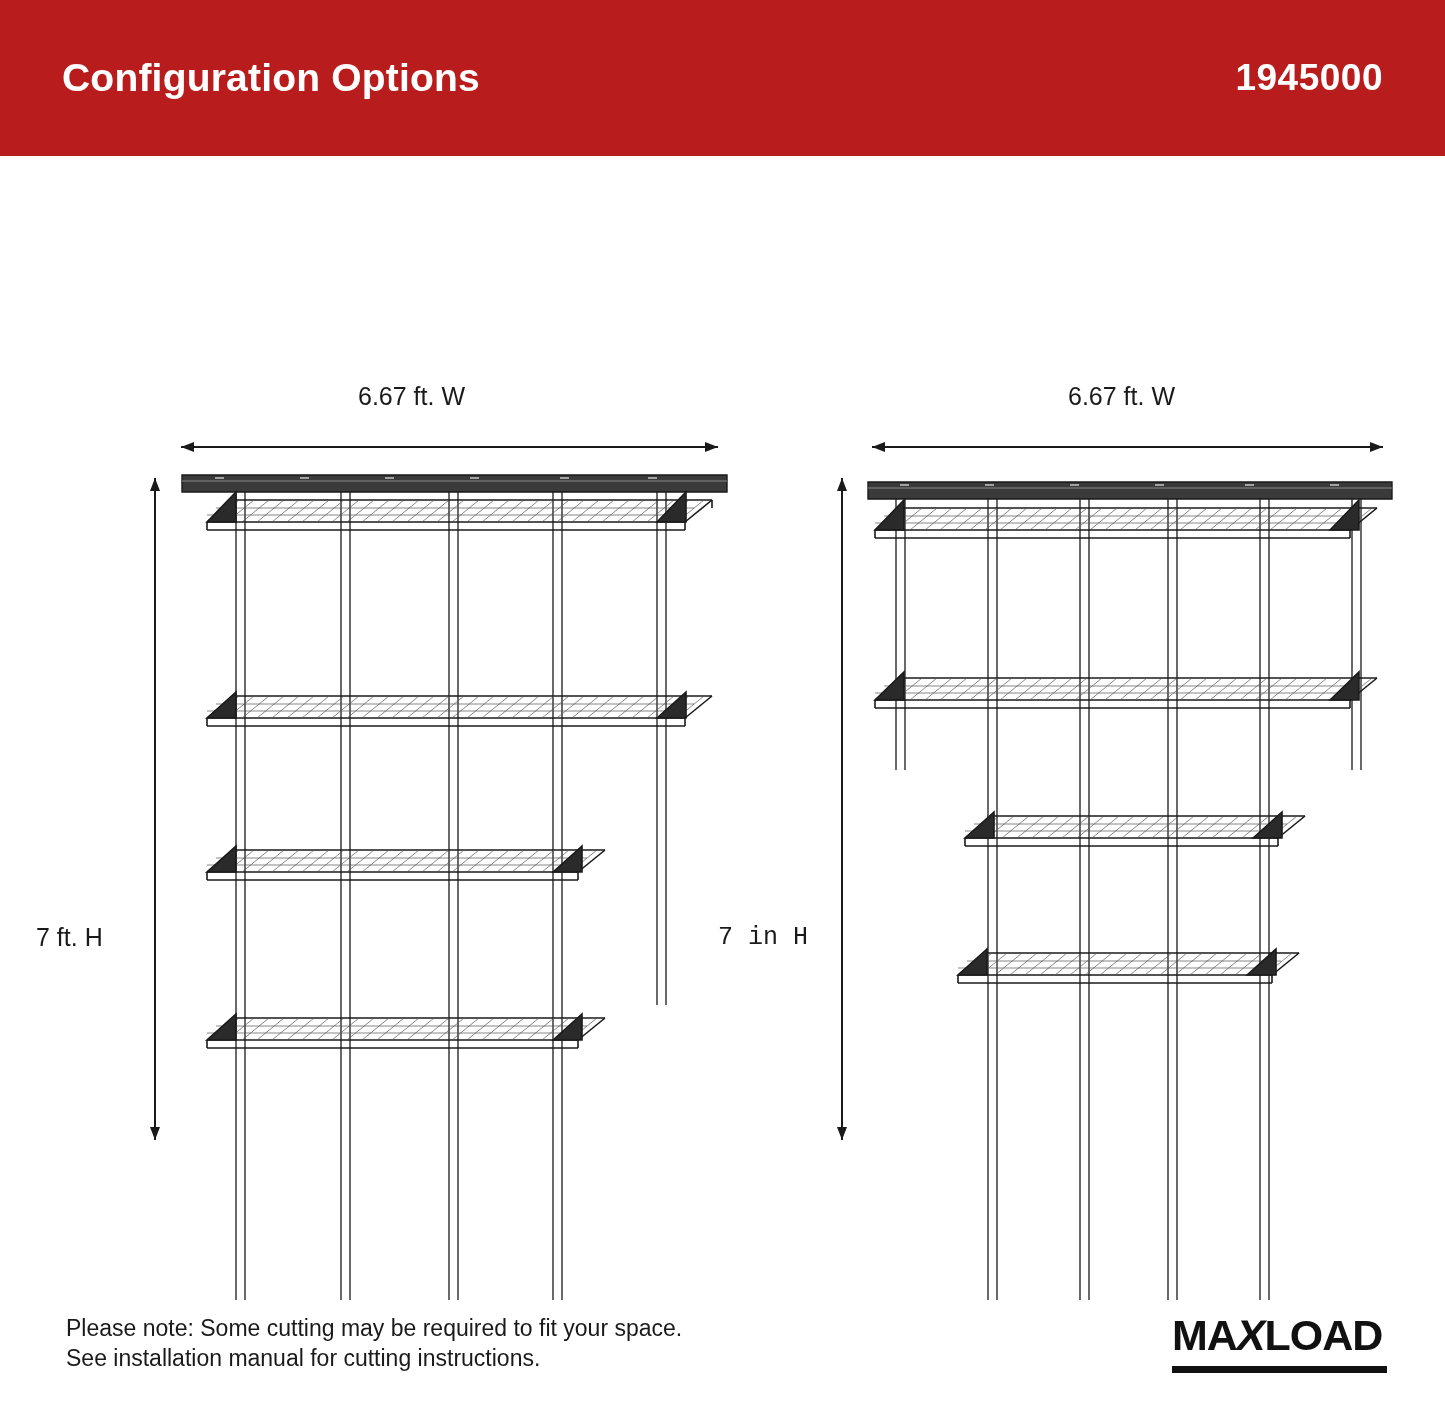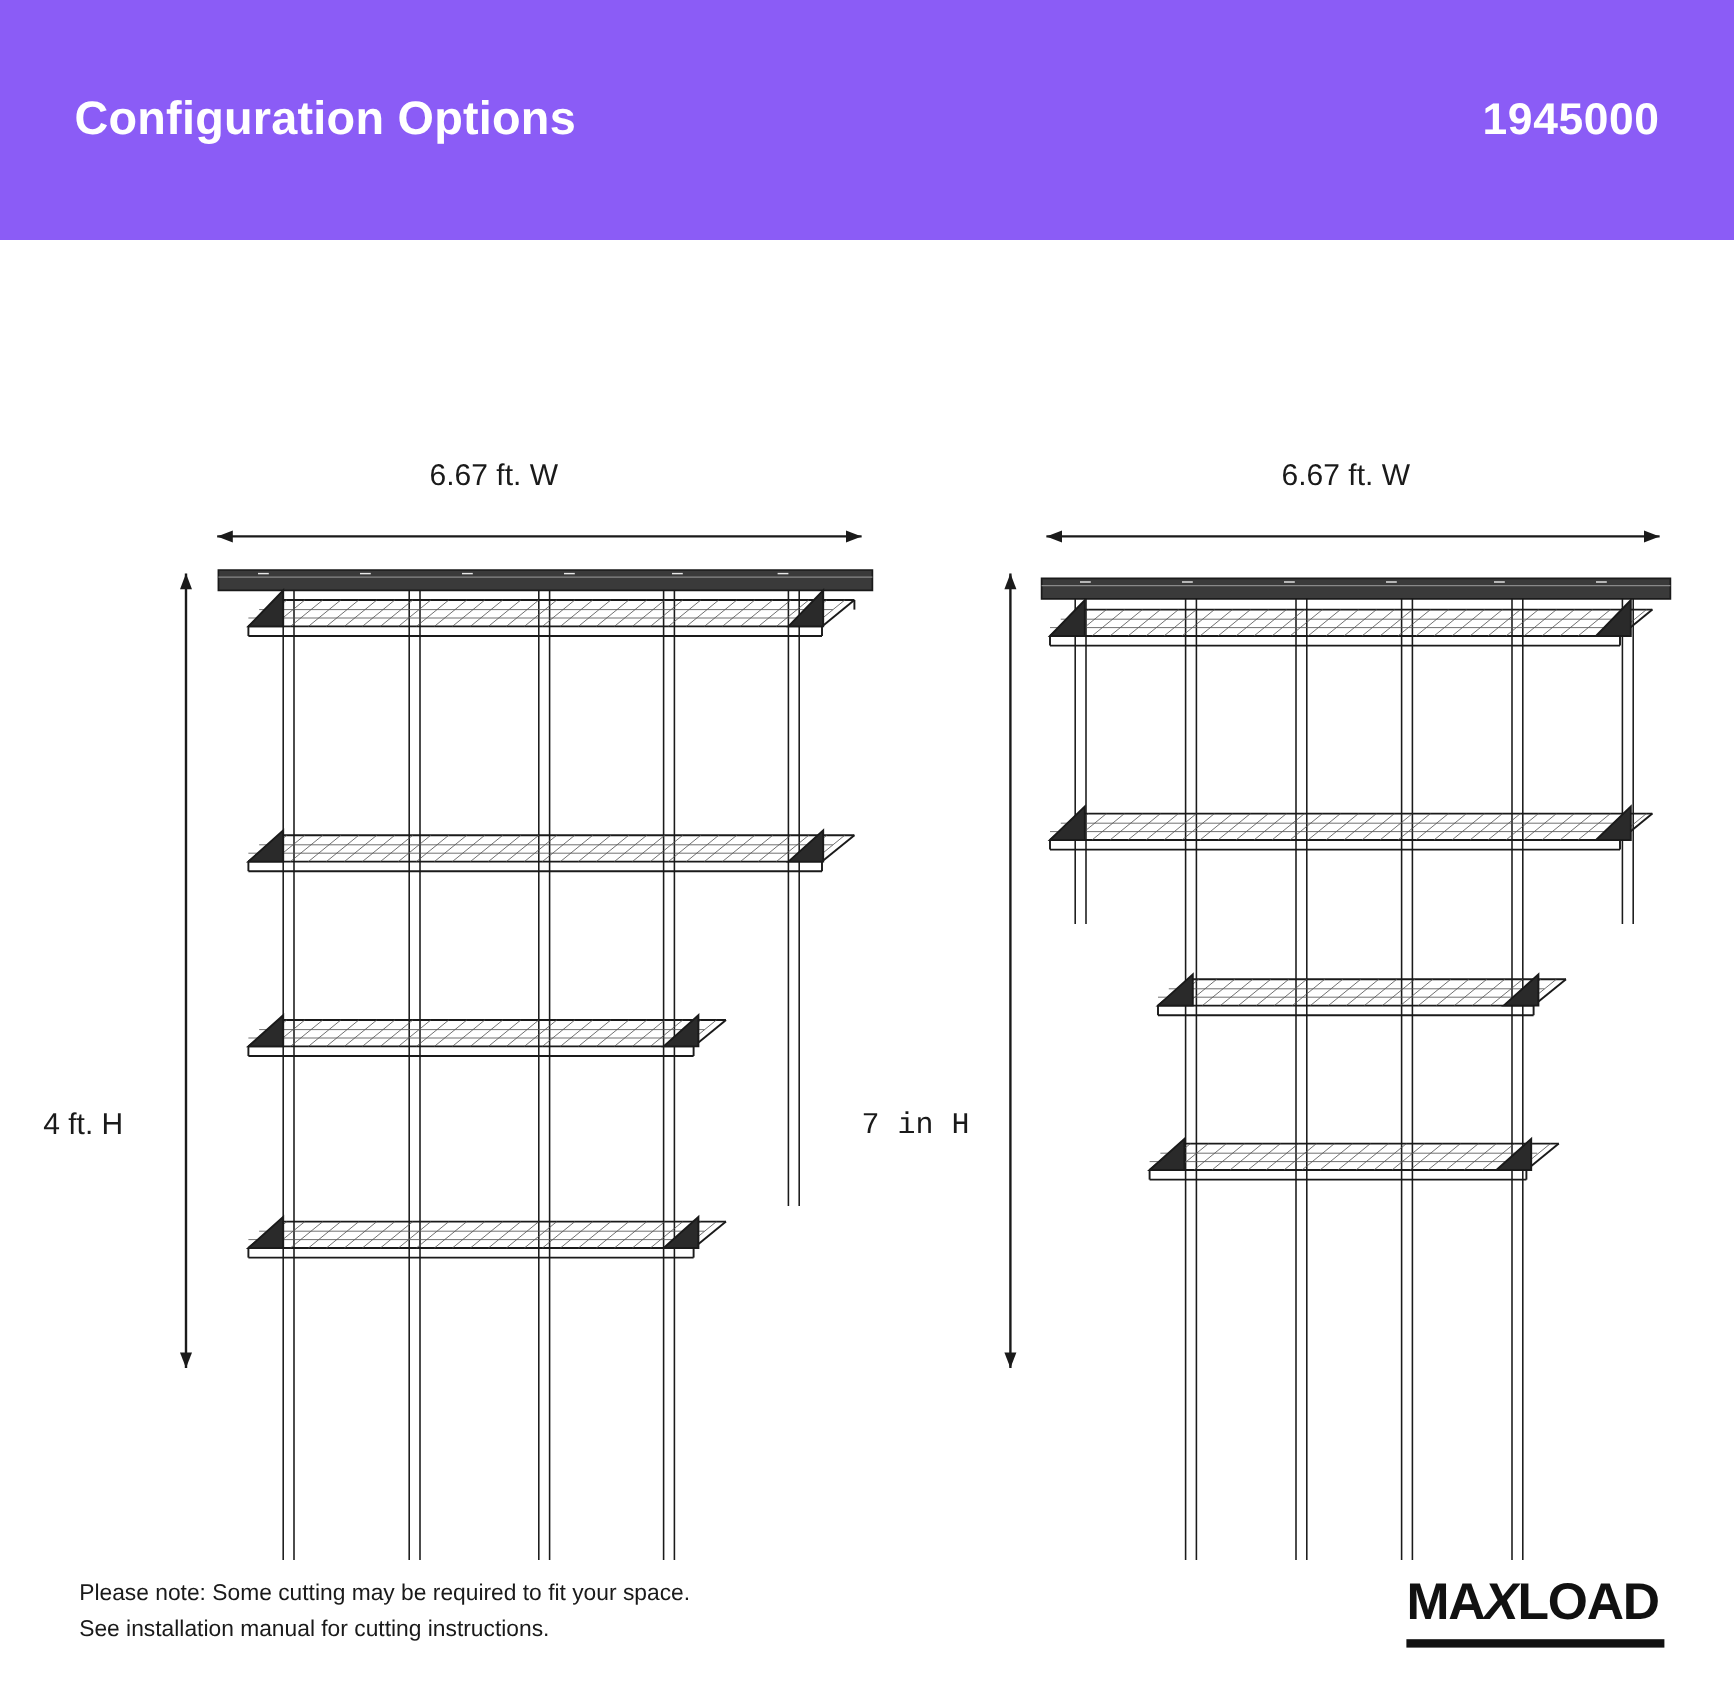--- a/index.html
+++ b/index.html
@@ -15,22 +15,22 @@
     color: #1a1a1a;
     overflow: hidden;
   }
 
   
   .header {
     position: absolute;
     left: 0;
     top: 0;
     width: 1445px;
-    height: 200px;
-    background: #8b5cf6;
+    height: 156px;
+    background: #b91c1c;
     display: flex;
     align-items: center;
     justify-content: space-between;
     box-sizing: border-box;
     padding: 0 62px;
   }
   .header-title {
     color: #ffffff;
     font-size: 39px;
     font-weight: bold;
@@ -74,21 +74,21 @@
     position: absolute;
     left: 0;
     bottom: 0;
     width: 1445px;
     height: 120px;
   }
   .note {
     position: absolute;
     left: 66px;
     top: 22px;
-    font-size: 19px;
+    font-size: 23px;
     line-height: 30px;
     color: #1a1a1a;
   }
   .logo {
     position: absolute;
     right: 58px;
     top: 20px;
     width: 215px;
     height: 62px;
   }
@@ -117,21 +117,21 @@
 
 <div class="header">
   <div class="header-title">Configuration Options</div>
   <div class="header-sku">1945000</div>
 </div>
 
 <div class="diagram-area">
 
   <div class="config" id="config-left">
     <div class="dim-label" style="left:358px; top:182px;">6.67 ft. W</div>
-    <div class="dim-label" style="left:36px; top:723px;">4 ft. H</div>
+    <div class="dim-label" style="left:36px; top:723px;">7 ft. H</div>
 
     <svg class="svg-holder" width="740" height="1100" viewBox="0 0 740 1100">
       <g stroke="#1a1a1a" fill="none" stroke-width="1.6">
 
         <line x1="181" y1="247" x2="718" y2="247" stroke-width="2"></line>
         <polygon points="181,247 194,242 194,252" fill="#1a1a1a" stroke="none"></polygon>
         <polygon points="718,247 705,242 705,252" fill="#1a1a1a" stroke="none"></polygon>
 
         <line x1="155" y1="278" x2="155" y2="940" stroke-width="2"></line>
         <polygon points="155,278 150,291 160,291" fill="#1a1a1a" stroke="none"></polygon>

